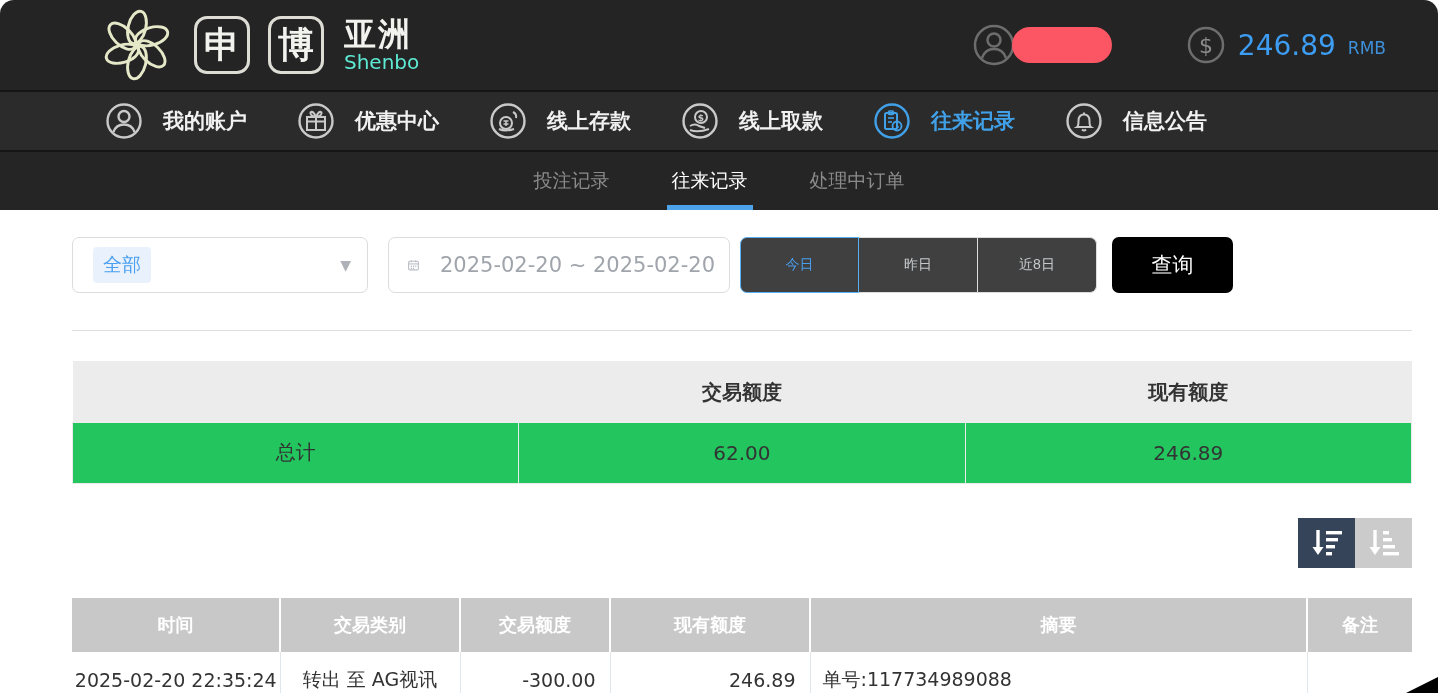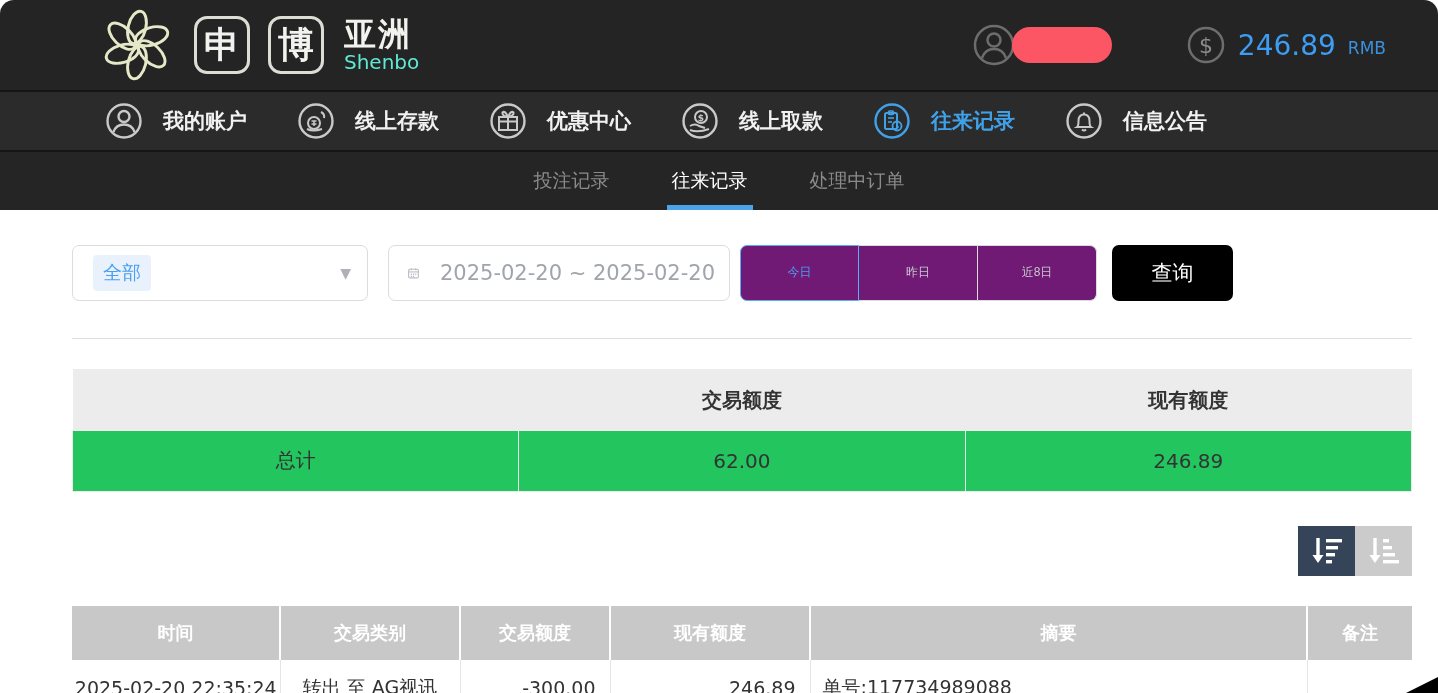--- a/index.html
+++ b/index.html
@@ -43,33 +43,33 @@
              justify-content: center; gap: 54px; }
   .sub-tab { color: #8b8b8b; font-size: 19px; height: 58px; display: flex; align-items: center;
              position: relative; cursor: pointer; padding: 0 4px; }
   .sub-tab.active { color: #ffffff; }
   .sub-tab.active::after { content: ""; position: absolute; left: 50%; transform: translateX(-50%);
              bottom: 0; width: 86px; height: 5px; background: #4da3ea; }
 
   
   .content { background: #fff; position: relative; height: 483px; }
 
-  .filter-row { display: flex; align-items: center; margin: 29px 26px 0 72px; height: 67px; }
+  .filter-row { display: flex; align-items: center; margin: 21px 26px 0 72px; height: 67px; }
   .type-select { width: 296px; height: 56px; border: 1px solid #dcdcdc; border-radius: 7px;
                  display: flex; align-items: center; padding: 0 16px 0 20px; cursor: pointer; }
   .type-chip { background: #e9f2fc; color: #4a9ff0; font-size: 19px; border-radius: 4px;
                padding: 5px 10px; }
   .select-arrow { margin-left: auto; color: #aeb2b8; font-size: 14px; }
   .date-input { width: 342px; height: 56px; border: 1px solid #dcdcdc; border-radius: 7px;
                 display: flex; align-items: center; gap: 20px; padding: 0 14px 0 18px;
                 margin-left: 20px; cursor: pointer; }
   .date-text { color: #a0a4ab; font-size: 21px; white-space: nowrap; }
   .range-group { display: flex; margin-left: 10px; height: 56px; border-radius: 7px; }
-  .range-btn { width: 119px; height: 56px; border: 1px solid #dcdcdc; background: #701a75;
-               color: #c6cacd; font-size: 12px; display: flex; align-items: center;
+  .range-btn { width: 119px; height: 56px; border: 1px solid #dcdcdc; background: #404040;
+               color: #c6cacd; font-size: 14px; display: flex; align-items: center;
                justify-content: center; cursor: pointer; border-left-width: 0; }
   .range-btn:first-child { border-radius: 7px 0 0 7px; border-left-width: 1px; }
   .range-btn:last-child { border-radius: 0 7px 7px 0; }
   .range-btn.active { color: #4a9ff0; border: 1px solid #5aaff2; }
   .search-btn { width: 121px; height: 56px; margin-left: 15px; background: #000000; border: none;
                 border-radius: 7px; color: #ffffff; font-size: 21px; cursor: pointer; }
 
   .divider { border-top: 1px solid #e0e0e0; margin: 32px 26px 0 72px; }
 
   
@@ -160,37 +160,37 @@
         <circle class="stroke" cx="19" cy="19" r="16.5" fill="none" stroke-width="2.4"></circle>
         <circle class="stroke" cx="19" cy="14.5" r="5.5" fill="none" stroke-width="2.4"></circle>
         <path class="stroke" d="M8.5 30 Q11 22.5 19 22.5 Q27 22.5 29.5 30" fill="none" stroke-width="2.4"></path>
       </svg>
       <span>我的账户</span>
     </div>
 
     <div class="nav-item">
       <svg width="38" height="38" viewBox="0 0 38 38">
         <circle class="stroke" cx="19" cy="19" r="16.5" fill="none" stroke-width="2.4"></circle>
+        <rect class="stroke" x="10" y="15" width="18" height="13" fill="none" stroke-width="2"></rect>
+        <line class="stroke" x1="10" y1="19.5" x2="28" y2="19.5" stroke-width="2"></line>
+        <line class="stroke" x1="19" y1="15" x2="19" y2="28" stroke-width="2"></line>
+        <path class="stroke" d="M19 15 Q13 14 13.5 10.5 Q16 8 19 15 Q25 14 24.5 10.5 Q22 8 19 15" fill="none" stroke-width="2"></path>
+      </svg>
+      <span>优惠中心</span>
+    </div>
+
+    <div class="nav-item">
+      <svg width="38" height="38" viewBox="0 0 38 38">
+        <circle class="stroke" cx="19" cy="19" r="16.5" fill="none" stroke-width="2.4"></circle>
         <circle class="stroke" cx="17" cy="21" r="6" fill="none" stroke-width="2"></circle>
         <path class="stroke" d="M14.5 19 h5 M14.5 22 h5 M17 19 v5" fill="none" stroke-width="1.6"></path>
         <path class="stroke" d="M24 10 Q28 12 27 16" fill="none" stroke-width="2"></path>
         <path class="stroke" d="M10 27 Q16 30 25 27" fill="none" stroke-width="2"></path>
       </svg>
       <span>线上存款</span>
-    </div>
-
-    <div class="nav-item">
-      <svg width="38" height="38" viewBox="0 0 38 38">
-        <circle class="stroke" cx="19" cy="19" r="16.5" fill="none" stroke-width="2.4"></circle>
-        <rect class="stroke" x="10" y="15" width="18" height="13" fill="none" stroke-width="2"></rect>
-        <line class="stroke" x1="10" y1="19.5" x2="28" y2="19.5" stroke-width="2"></line>
-        <line class="stroke" x1="19" y1="15" x2="19" y2="28" stroke-width="2"></line>
-        <path class="stroke" d="M19 15 Q13 14 13.5 10.5 Q16 8 19 15 Q25 14 24.5 10.5 Q22 8 19 15" fill="none" stroke-width="2"></path>
-      </svg>
-      <span>优惠中心</span>
     </div>
 
     <div class="nav-item">
       <svg width="38" height="38" viewBox="0 0 38 38">
         <circle class="stroke" cx="19" cy="19" r="16.5" fill="none" stroke-width="2.4"></circle>
         <circle class="stroke" cx="20" cy="15" r="6" fill="none" stroke-width="2"></circle>
         <text x="20" y="19" text-anchor="middle" font-size="9" fill="#c9c9c9" font-family="DejaVu Sans, sans-serif">$</text>
         <path class="stroke" d="M9 24 Q14 21 18 24 L24 26" fill="none" stroke-width="2"></path>
         <path class="stroke" d="M9 28 Q17 31 28 27" fill="none" stroke-width="2"></path>
       </svg>

